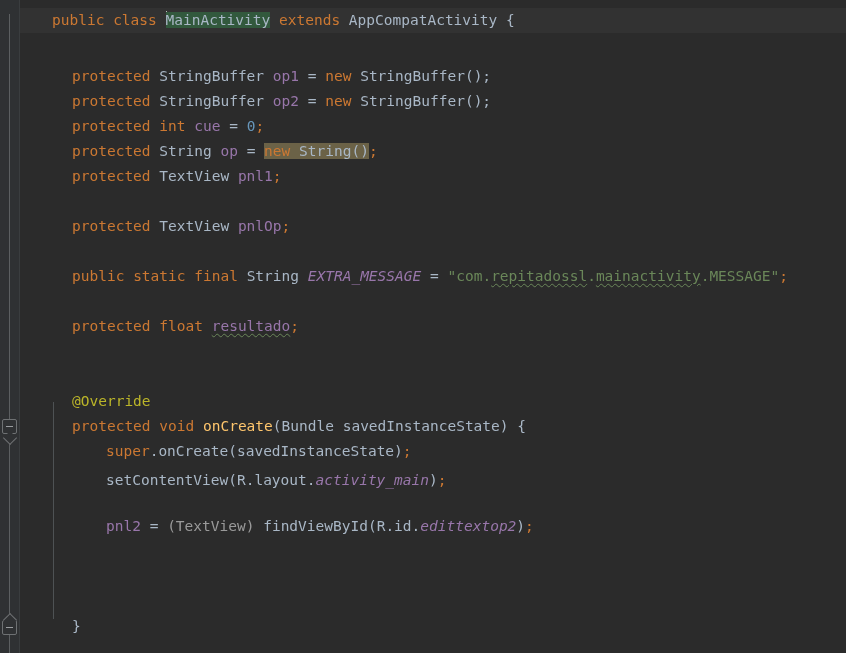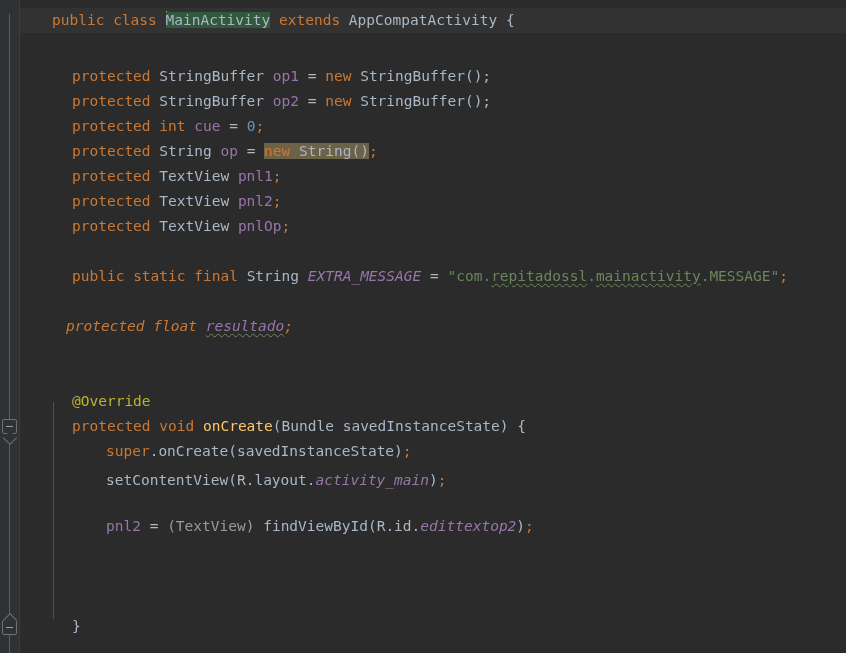--- a/index.html
+++ b/index.html
@@ -204,27 +204,26 @@
     <div class="line" style="top:64px; left:52px;"><span class="kw">protected</span><span class="plain"> </span><span class="type">StringBuffer</span><span class="plain"> </span><span class="field">op1</span><span class="plain"> </span><span class="plain">=</span><span class="plain"> </span><span class="kw">new</span><span class="plain"> </span><span class="type">StringBuffer();</span></div>
 
     <div class="line" style="top:89px; left:52px;"><span class="kw">protected</span><span class="plain"> </span><span class="type">StringBuffer</span><span class="plain"> </span><span class="field">op2</span><span class="plain"> </span><span class="plain">=</span><span class="plain"> </span><span class="kw">new</span><span class="plain"> </span><span class="type">StringBuffer();</span></div>
 
     <div class="line" style="top:114px; left:52px;"><span class="kw">protected</span><span class="plain"> </span><span class="kw">int</span><span class="plain"> </span><span class="field">cue</span><span class="plain"> </span><span class="plain">=</span><span class="plain"> </span><span class="num">0</span><span class="semi">;</span></div>
 
     <div class="line" style="top:139px; left:52px;"><span class="kw">protected</span><span class="plain"> </span><span class="type">String</span><span class="plain"> </span><span class="field">op</span><span class="plain"> </span><span class="plain">=</span><span class="plain"> </span><span class="hl-usage"><span class="kw">new</span><span class="plain"> </span><span class="type">String()</span></span><span class="semi">;</span></div>
 
     <div class="line" style="top:164px; left:52px;"><span class="kw">protected</span><span class="plain"> </span><span class="type">TextView</span><span class="plain"> </span><span class="field">pnl1</span><span class="semi">;</span></div>
 
-    <div class="line" style="top:189px; left:52px;"><span class="kw">protected</span><span class="plain"> </span><span class="type">TextView</span><span class="plain"> </span><span class="field">pnl2</span><span class="semi">;</span></div>
 
     <div class="line" style="top:214px; left:52px;"><span class="kw">protected</span><span class="plain"> </span><span class="type">TextView</span><span class="plain"> </span><span class="field">pnlOp</span><span class="semi">;</span></div>
 
     <div class="line" style="top:264px; left:52px;"><span class="kw">public</span><span class="plain"> </span><span class="kw">static</span><span class="plain"> </span><span class="kw">final</span><span class="plain"> </span><span class="type">String</span><span class="plain"> </span><span class="fieldi">EXTRA_MESSAGE</span><span class="plain"> </span><span class="plain">=</span><span class="plain"> </span><span class="str">"com.</span><span class="str squiggle">repitadossl</span><span class="str">.</span><span class="str squiggle">mainactivity</span><span class="str">.MESSAGE"</span><span class="semi">;</span></div>
 
-    <div class="line" style="top:314px; left:46px;font-style:italic;"><span class="kw">protected</span><span class="plain"> </span><span class="kw">float</span><span class="plain"> </span><span class="field squiggle-p">resultado</span><span class="semi">;</span></div>
+    <div class="line" style="top:314px; left:52px;"><span class="kw">protected</span><span class="plain"> </span><span class="kw">float</span><span class="plain"> </span><span class="field squiggle-p">resultado</span><span class="semi">;</span></div>
 
     <div class="line" style="top:389px; left:52px;"><span class="anno">@Override</span></div>
 
     <div class="line" style="top:414px; left:52px;text-align:right;"><span class="kw">protected</span><span class="plain"> </span><span class="kw">void</span><span class="plain"> </span><span class="method">onCreate</span><span class="plain">(</span><span class="type">Bundle</span><span class="plain"> </span><span class="type">savedInstanceState</span><span class="plain">)</span><span class="plain"> {</span></div>
 
     <div class="line" style="top:439px; left:86px;"><span class="kw">super</span><span class="plain">.onCreate(savedInstanceState)</span><span class="semi">;</span></div>
 
     <div class="line" style="top:468px; left:86px;"><span class="plain">setContentView(R.layout.</span><span class="fieldi">activity_main</span><span class="plain">)</span><span class="semi">;</span></div>
 
 

